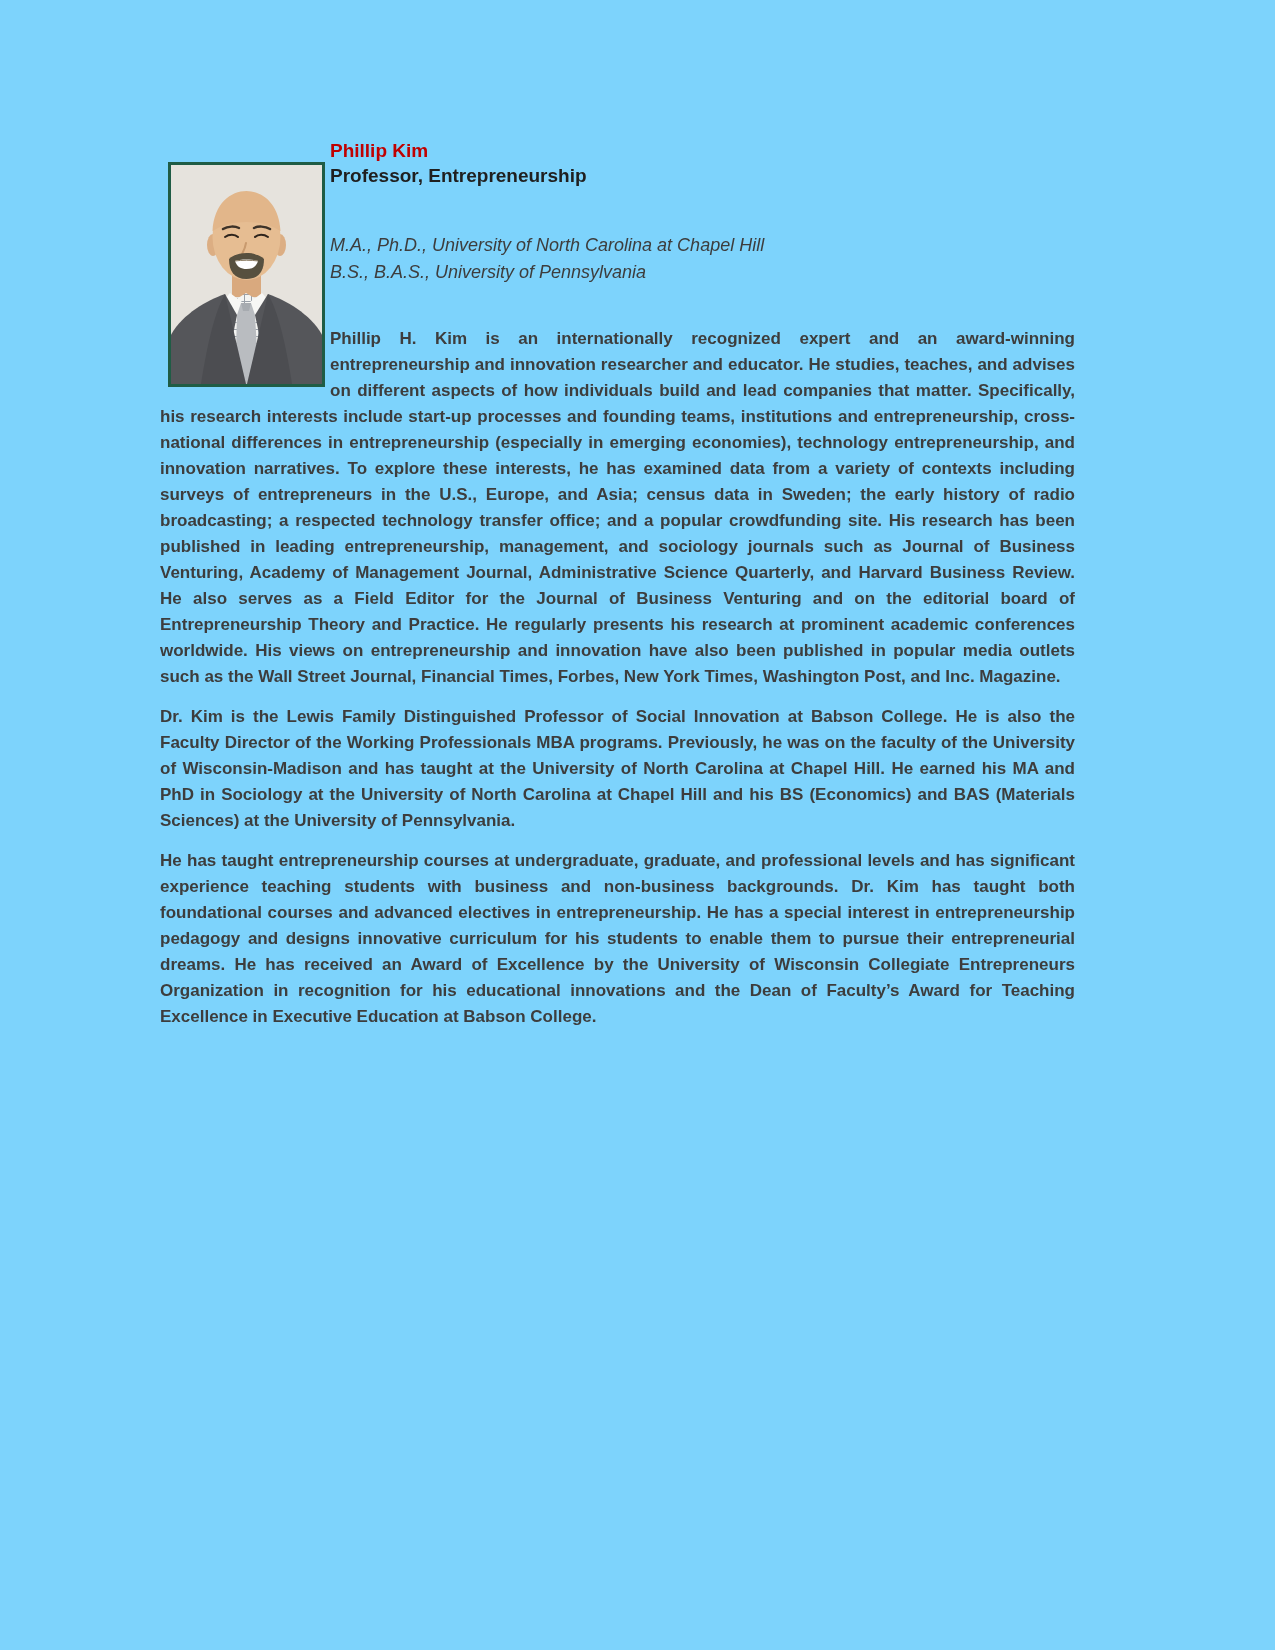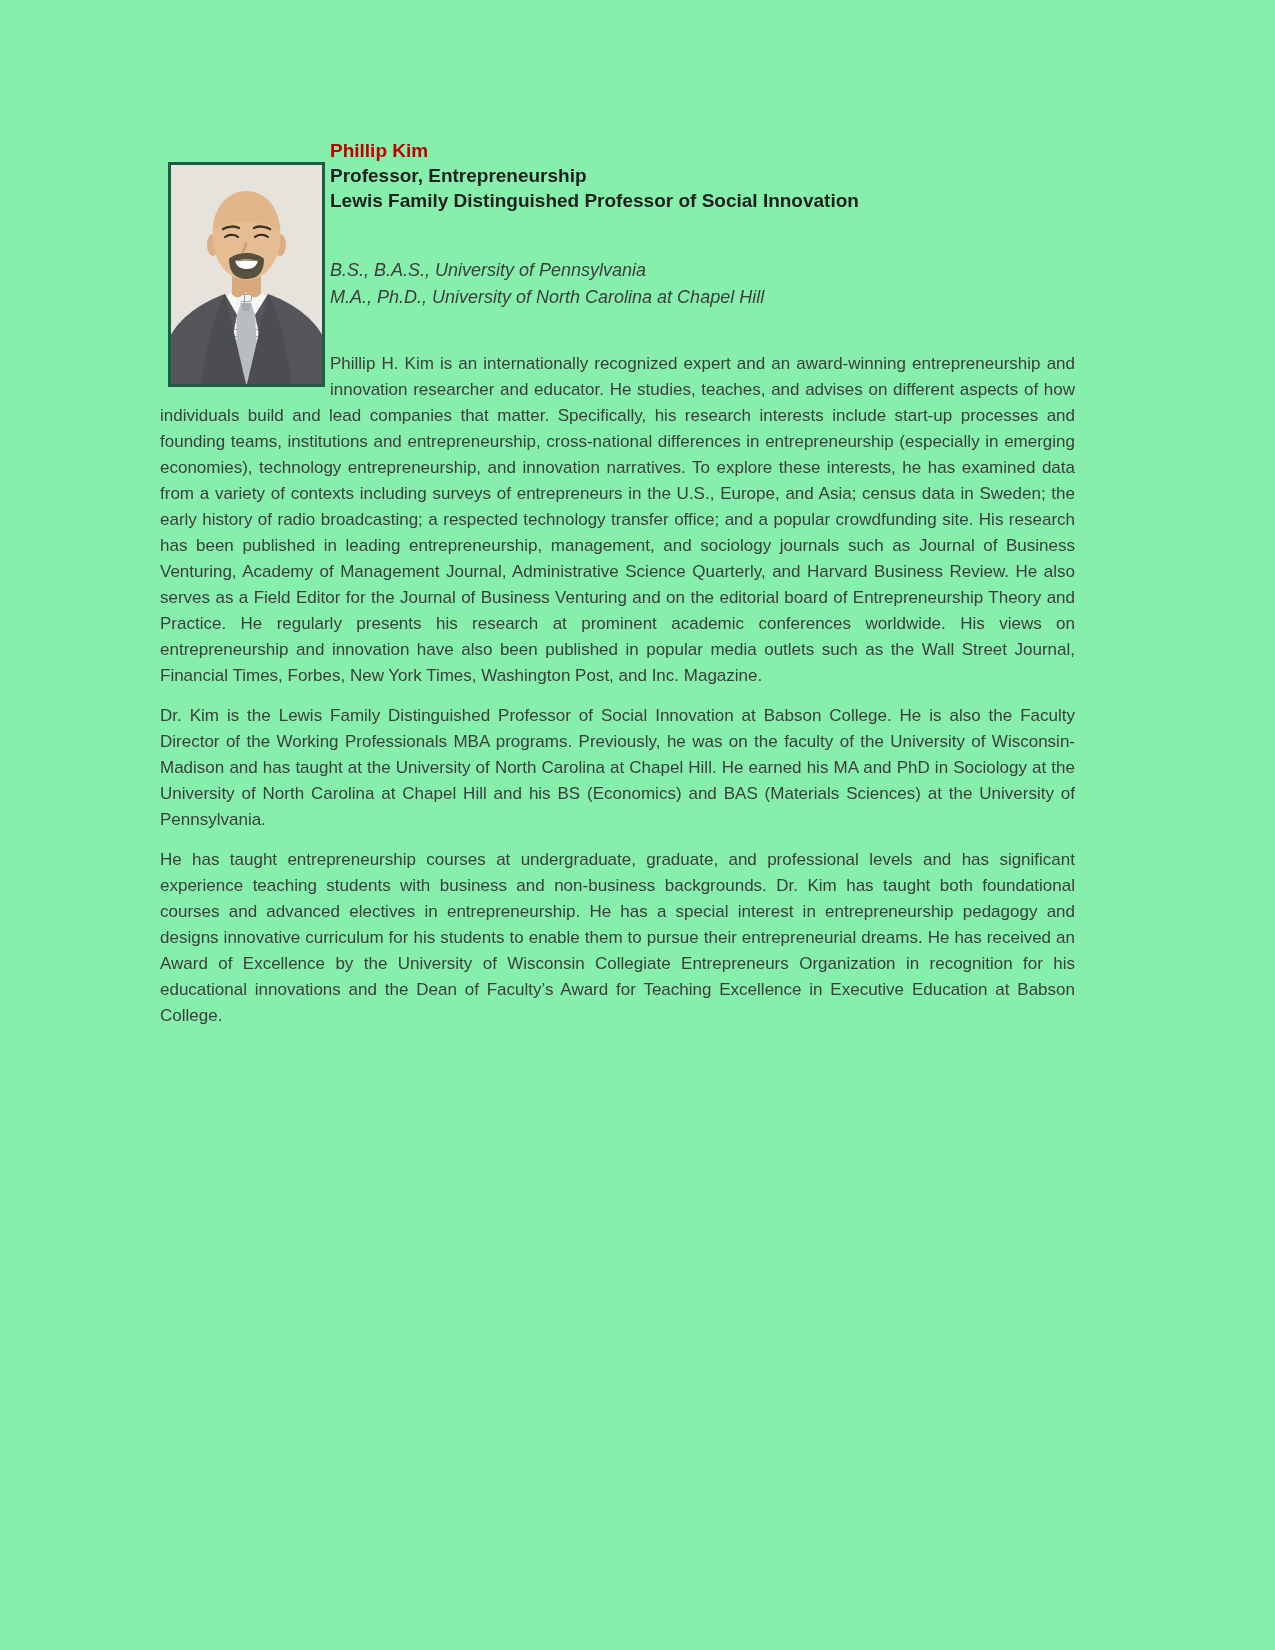--- a/index.html
+++ b/index.html
@@ -1,20 +1,20 @@
 <!DOCTYPE html>
 <html><head>
 <meta charset="utf-8">
 <style>
   html, body { margin: 0; padding: 0; background: #ffffff; }
   .page {
     position: relative;
     width: 1275px;
     height: 1650px;
-    background: #86efac;
+    background: #7dd3fc;
     font-family: "Liberation Sans", sans-serif;
     overflow: hidden;
   }
   .content {
     position: absolute;
     left: 160px;
     top: 139px;
     width: 915px;
     color: #3d3d3d;
   }
@@ -46,20 +46,21 @@
     line-height: 27px;
     font-style: italic;
     color: #3d3d3d;
   }
   .body-para {
     font-size: 17px;
     line-height: 26px;
     text-align: justify;
     margin: 14px 0 0 0;
     color: #3d3d3d;
+    font-weight: bold;
   }
   .body-para.first { margin-top: 40px; }
 </style>
 </head>
 <body>
 
 <div class="page">
   <div class="content">
 
     <div class="photo-frame">
@@ -103,24 +104,23 @@
 
         <path d="M58 94 C62 90 69 88 75.5 88 C82 88 89 90 93 94 C93 106 88 114 75.5 114 C63 114 58 106 58 94 Z" fill="#57503f"></path>
         <path d="M64 96 C68 94 83 94 87 96 C85 102 81 104 75.5 104 C70 104 66 102 64 96 Z" fill="#ffffff"></path>
         <path d="M64 96 C70 95 81 95 87 96" stroke="#8a7a5f" stroke-width="1" fill="none"></path>
       </svg>
     </div>
 
     <div class="header-text">
       <div class="name">Phillip Kim</div>
       <div class="title-line">Professor, Entrepreneurship</div>
-      <div class="title-line">Lewis Family Distinguished Professor of Social Innovation</div>
       <div class="education">
+        <div class="edu-line">M.A., Ph.D., University of North Carolina at Chapel Hill</div>
         <div class="edu-line">B.S., B.A.S., University of Pennsylvania</div>
-        <div class="edu-line">M.A., Ph.D., University of North Carolina at Chapel Hill</div>
       </div>
     </div>
 
     <p class="body-para first">Phillip H. Kim is an internationally recognized expert and an award-winning entrepreneurship and innovation researcher and educator. He studies, teaches, and advises on different aspects of how individuals build and lead companies that matter. Specifically, his research interests include start-up processes and founding teams, institutions and entrepreneurship, cross-national differences in entrepreneurship (especially in emerging economies), technology entrepreneurship, and innovation narratives. To explore these interests, he has examined data from a variety of contexts including surveys of entrepreneurs in the U.S., Europe, and Asia; census data in Sweden; the early history of radio broadcasting; a respected technology transfer office; and a popular crowdfunding site. His research has been published in leading entrepreneurship, management, and sociology journals such as Journal of Business Venturing, Academy of Management Journal, Administrative Science Quarterly, and Harvard Business Review. He also serves as a Field Editor for the Journal of Business Venturing and on the editorial board of Entrepreneurship Theory and Practice. He regularly presents his research at prominent academic conferences worldwide. His views on entrepreneurship and innovation have also been published in popular media outlets such as the Wall Street Journal, Financial Times, Forbes, New York Times, Washington Post, and Inc. Magazine.</p>
     <p class="body-para">Dr. Kim is the Lewis Family Distinguished Professor of Social Innovation at Babson College. He is also the Faculty Director of the Working Professionals MBA programs. Previously, he was on the faculty of the University of Wisconsin-Madison and has taught at the University of North Carolina at Chapel Hill. He earned his MA and PhD in Sociology at the University of North Carolina at Chapel Hill and his BS (Economics) and BAS (Materials Sciences) at the University of Pennsylvania.</p>
     <p class="body-para">He has taught entrepreneurship courses at undergraduate, graduate, and professional levels and has significant experience teaching students with business and non-business backgrounds. Dr. Kim has taught both foundational courses and advanced electives in entrepreneurship. He has a special interest in entrepreneurship pedagogy and designs innovative curriculum for his students to enable them to pursue their entrepreneurial dreams. He has received an Award of Excellence by the University of Wisconsin Collegiate Entrepreneurs Organization in recognition for his educational innovations and the Dean of Faculty’s Award for Teaching Excellence in Executive Education at Babson College.</p>
 
   </div>
 </div>
 

